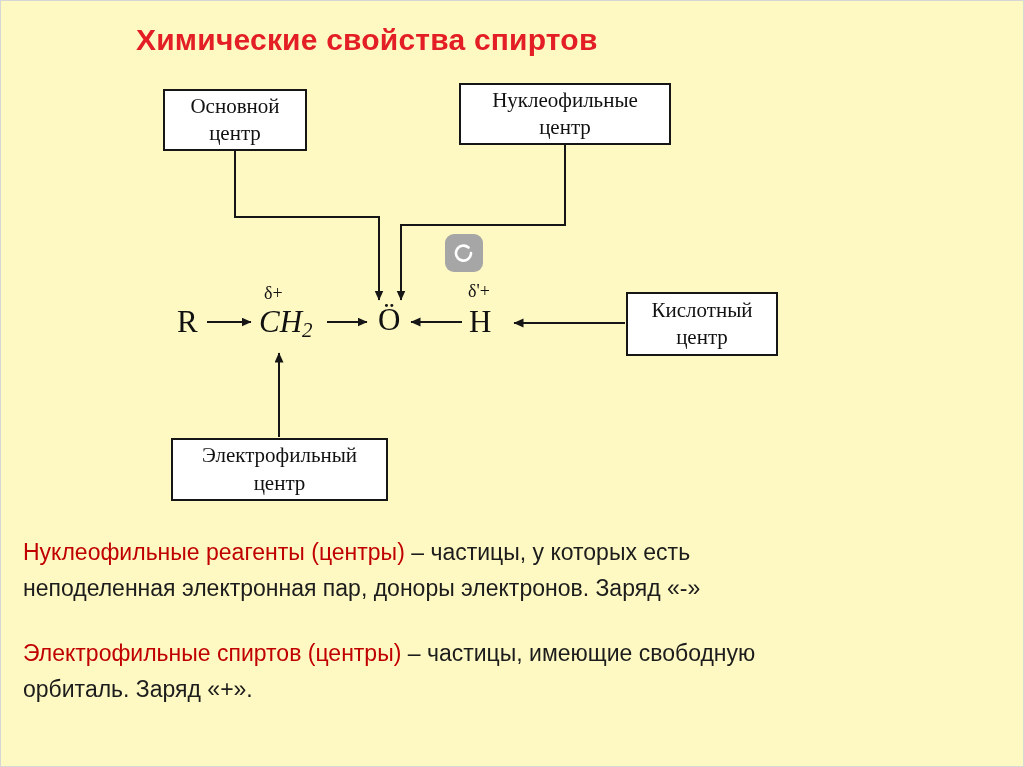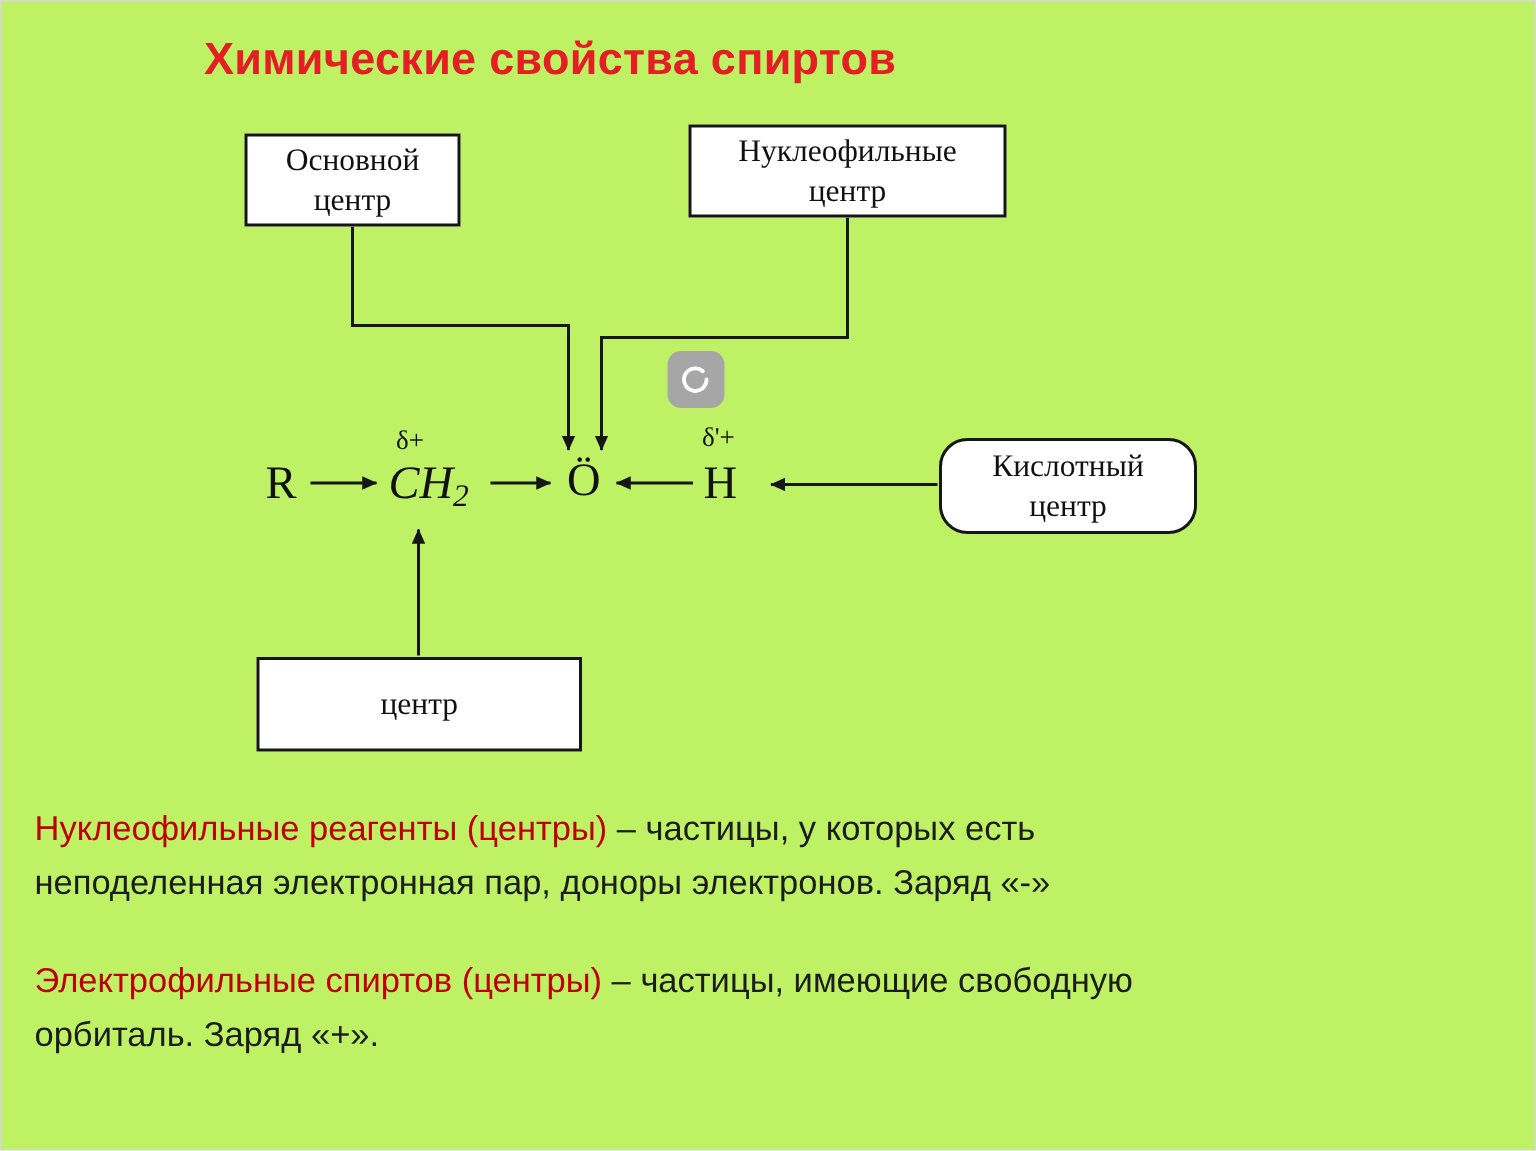--- a/index.html
+++ b/index.html
@@ -2,21 +2,21 @@
 <html style="--title_red: #e31e24; --text_red: #c00000; --line_black: #161616; --icon_grey: #a6a6a6;"><head>
 <meta charset="utf-8">
 <style>
   * { margin:0; padding:0; box-sizing:border-box; }
   html,body { background:#fff; }
   body { font-family:"Liberation Sans", sans-serif; }
 
   .slide {
     position:relative;
     width:1024px; height:767px;
-    background:#bef264;
+    background:#fef9c3;
     border:1px solid #d6d6d6;
     overflow:hidden;
   }
 
   .title {
     position:absolute; left:135px; top:22px;
     font-size:30px; font-weight:bold;
     color:var(--title_red, #e31e24);
     font-family:"Liberation Sans", sans-serif;
     letter-spacing:0.2px;
@@ -28,21 +28,21 @@
     border:2px solid var(--line_black, #161616);
     background:#fff;
     display:flex; flex-direction:column;
     align-items:center; justify-content:center;
     font-family:"Liberation Serif", serif;
     font-size:21px; line-height:1.3; color:#111;
     text-align:center;
   }
   #box-basic   { left:162px; top:88px;  width:144px; height:62px; }
   #box-nucleo  { left:458px; top:82px;  width:212px; height:62px; }
-  #box-acid    { left:625px; top:291px; width:172px; height:64px;border-radius:19px; }
+  #box-acid    { left:625px; top:291px; width:152px; height:64px; }
   #box-electro { left:170px; top:437px; width:217px; height:63px; }
 
   .connectors { position:absolute; left:0; top:0; pointer-events:none; }
 
   
   .f {
     position:absolute;
     font-family:"Liberation Serif", serif;
     color:#111;
     line-height:1;
@@ -111,20 +111,21 @@
   </div>
   <div class="dbox" id="box-nucleo">
     <span>Нуклеофильные</span>
     <span>центр</span>
   </div>
   <div class="dbox" id="box-acid">
     <span>Кислотный</span>
     <span>центр</span>
   </div>
   <div class="dbox" id="box-electro">
+    <span>Электрофильный</span>
     <span>центр</span>
   </div>
 
   <div class="rotate-badge">
     <svg width="24" height="24" viewBox="0 0 24 24">
       <path d="M16.5 6.5 A 7.5 7.5 0 1 0 19 12" fill="none" stroke="#ffffff" stroke-width="2.6" stroke-linecap="round"></path>
     </svg>
   </div>
 
   <span class="f f-big" id="f-r">R</span>

